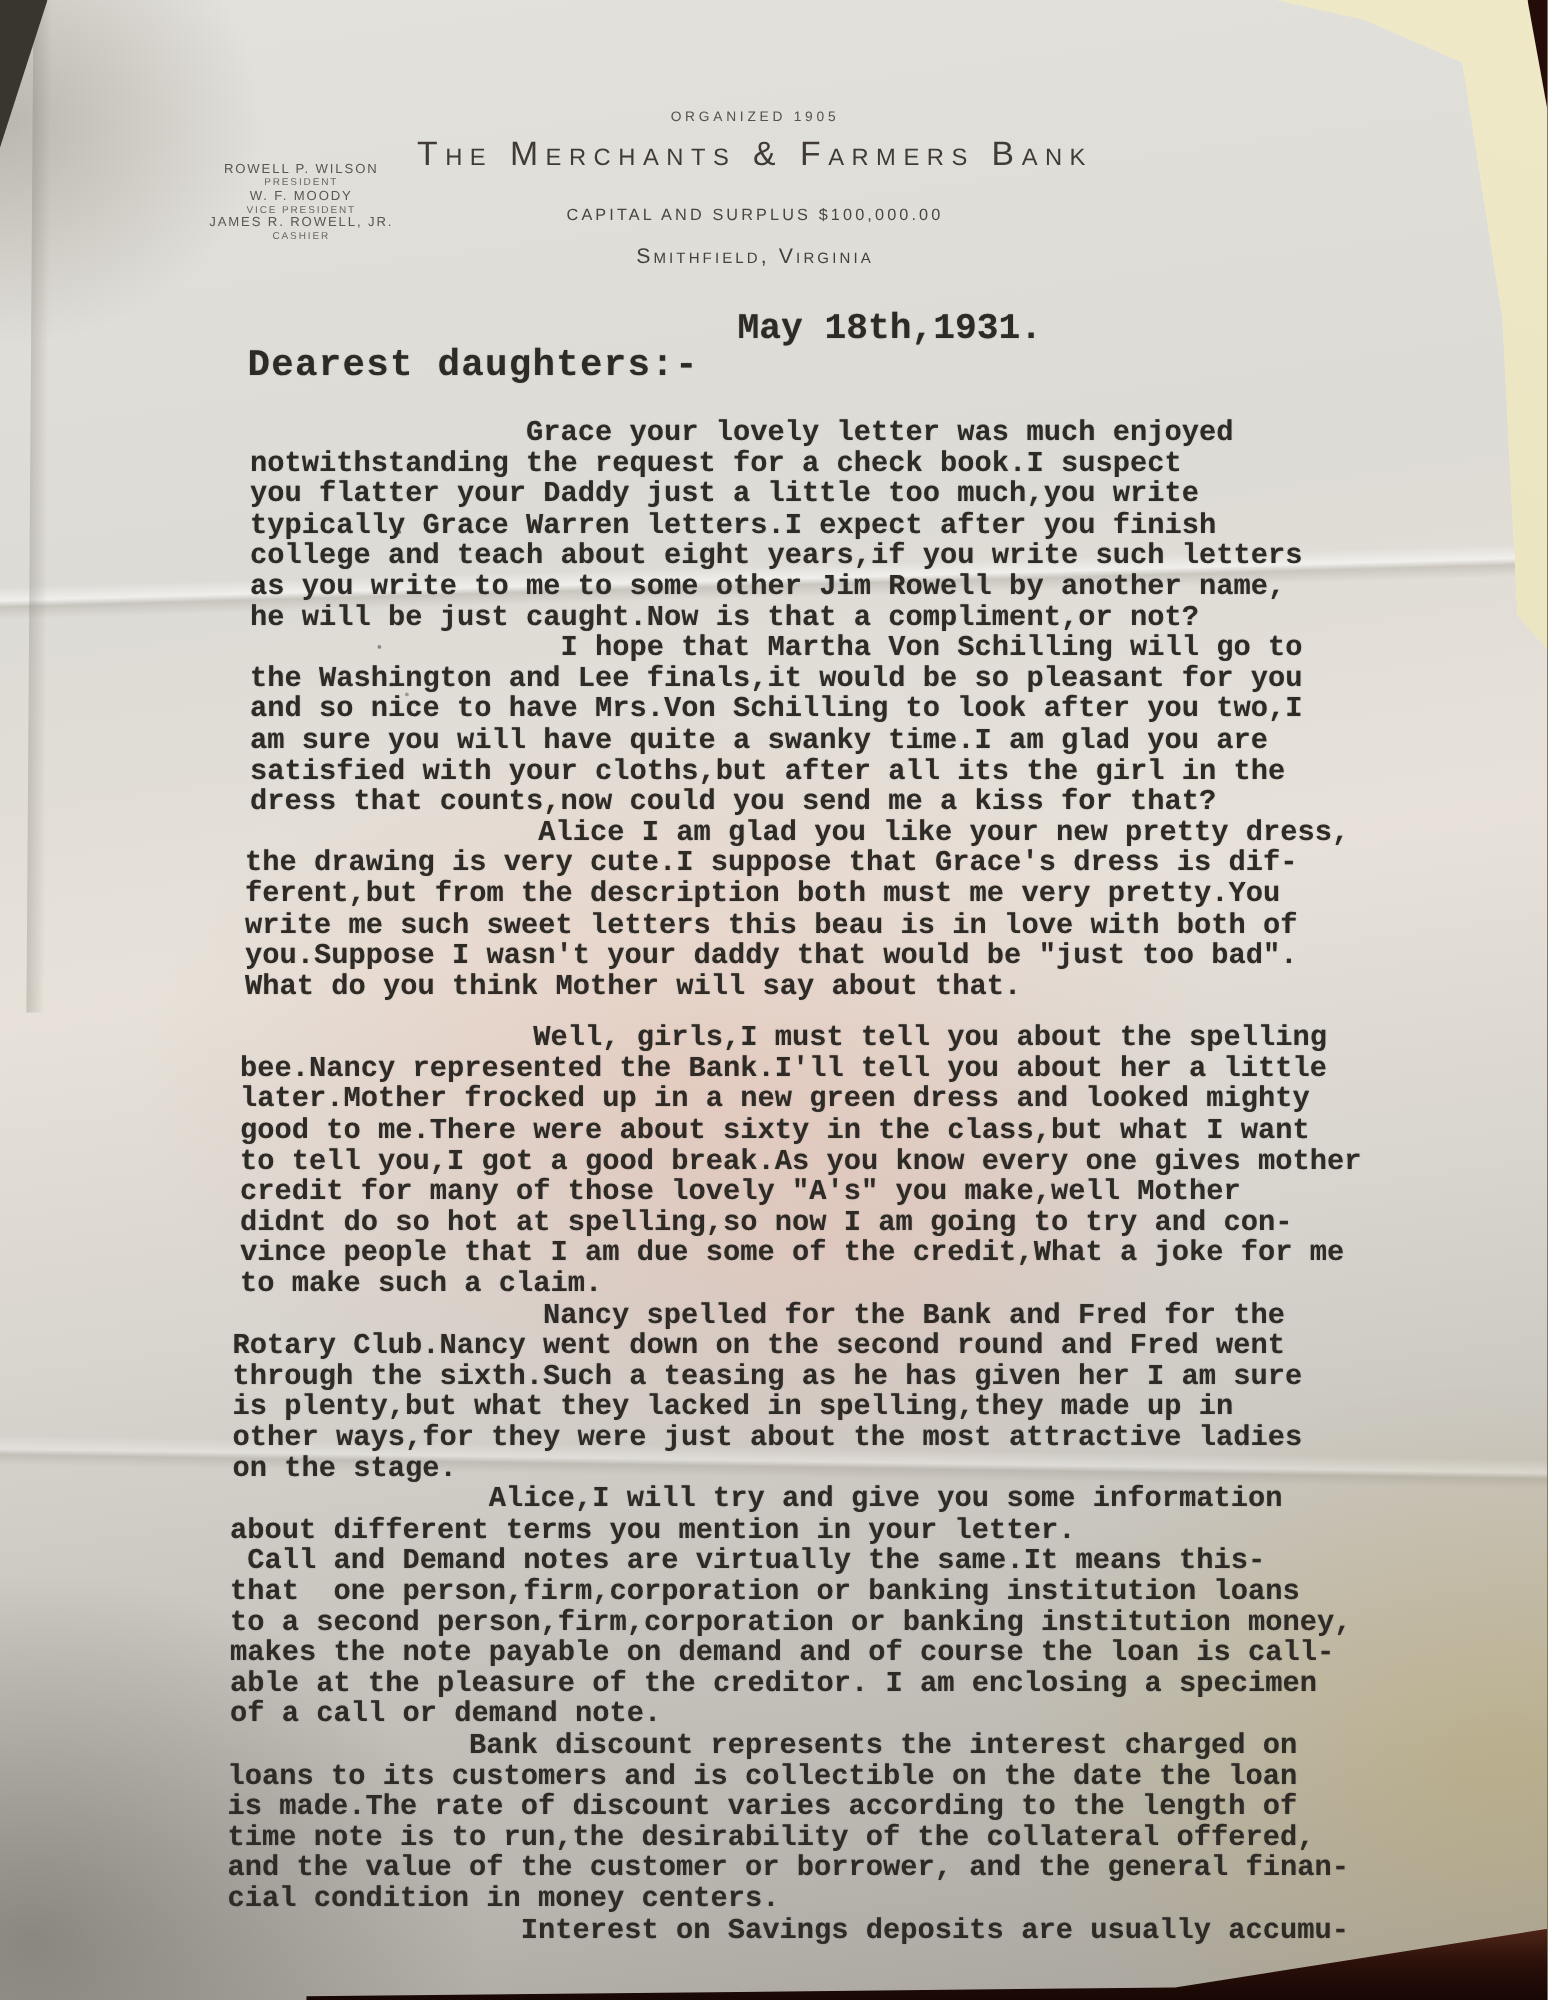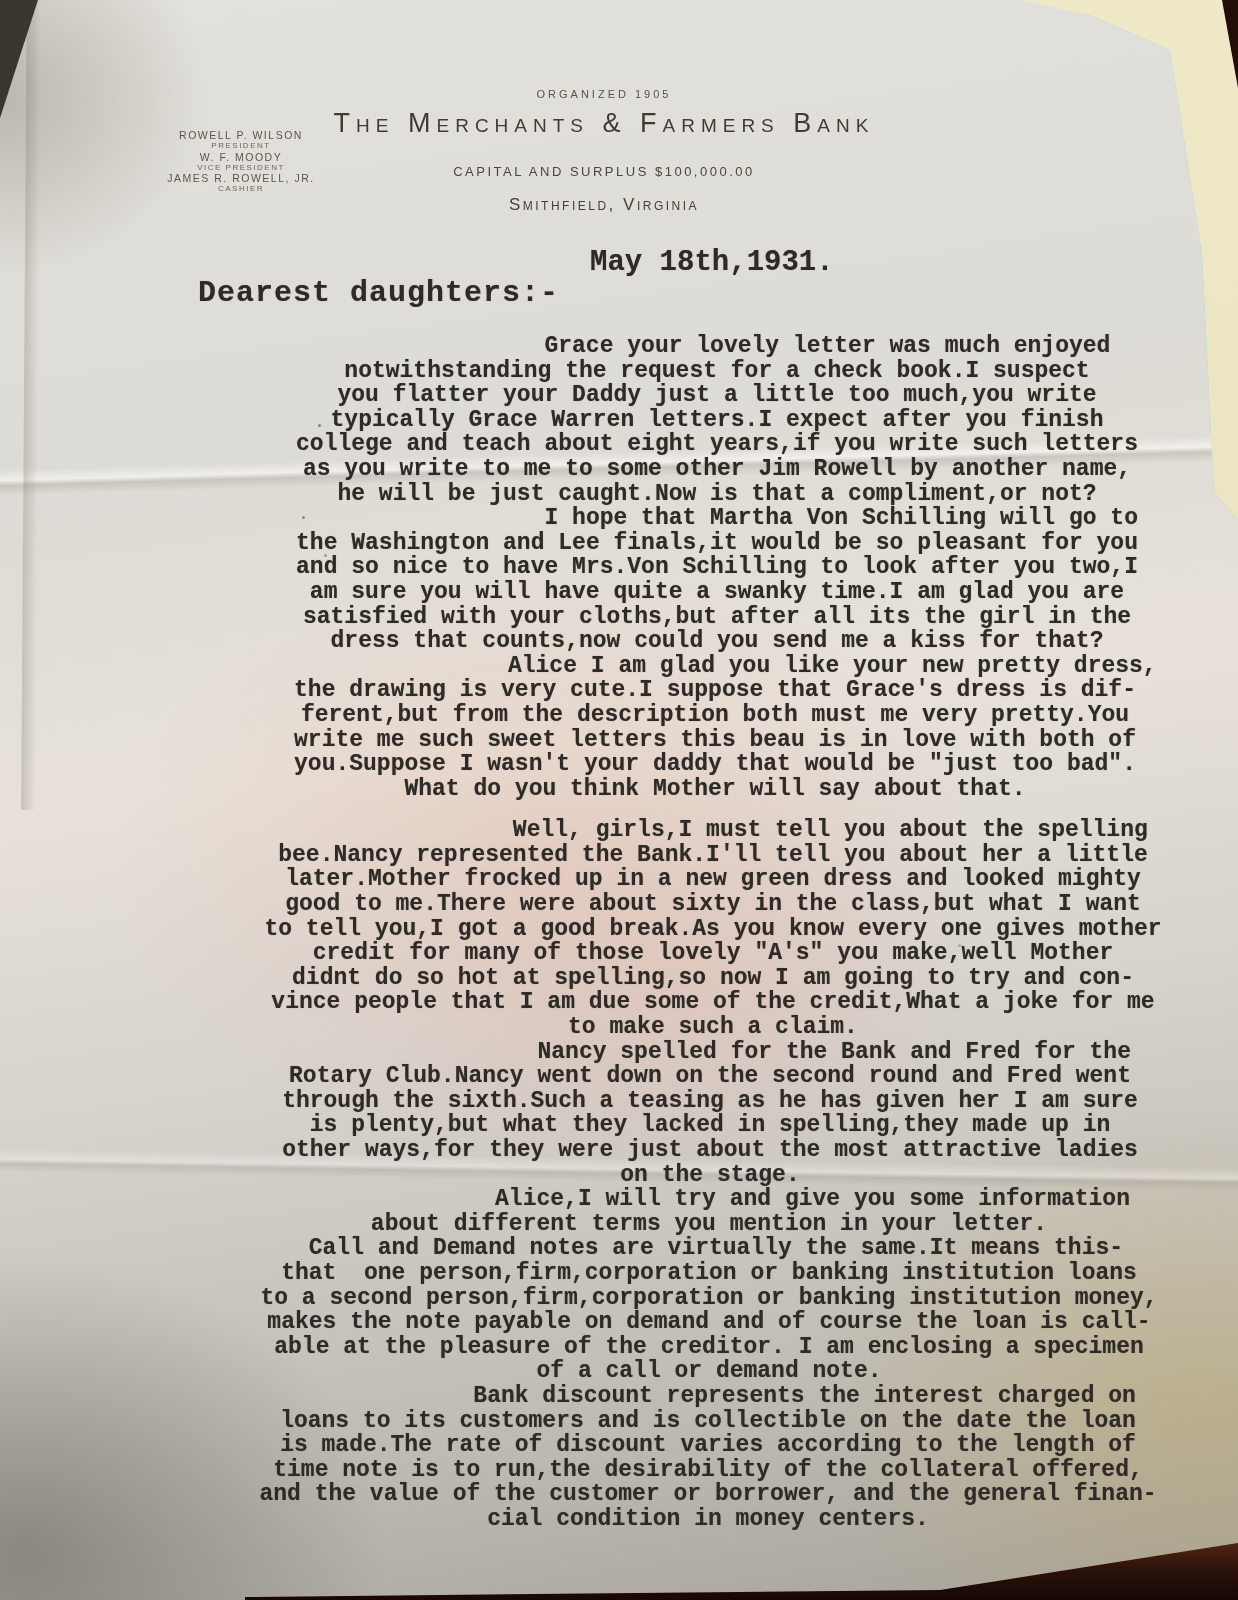--- a/index.html
+++ b/index.html
@@ -1,20 +1,20 @@
 <!DOCTYPE html>
 <html><head>
 <meta charset="utf-8">
 <style>
   html,body{margin:0;padding:0;background:#1d0a07;}
   .scene{
     position:relative;
     width:1238px;height:1600px;
     overflow:hidden;
-    background:#5eead4;
+    background:#fef9c3;
     font-family:"Liberation Sans", sans-serif;
   }
   
   .under-sheet{
     position:absolute;left:0;top:0;width:1238px;height:1600px;
     background:linear-gradient(200deg,#efe9c8 0%,#e9e2bd 40%,#ded8b4 100%);
     clip-path:polygon(1005px 0,1238px 0,1238px 520px,1214px 492px,1202px 255px,1170px 50px,1092px 16px);
   }
   
   .paper{
@@ -85,22 +85,22 @@
   
   .typed{
     font-family:"Liberation Mono","DejaVu Sans Mono",monospace;
     font-weight:700;
     color:#2e2b27;
     text-shadow:0 0 1px rgba(46,43,39,0.4);
   }
   .date-line{position:absolute;left:590px;top:246px;font-size:29px;}
   .salutation{position:absolute;left:198px;top:276px;font-size:30px;letter-spacing:1px;}
   .body-block{
-    position:absolute;left:212px;top:310px;width:1010px;
-    font-size:23px;line-height:24.6px;text-align:center;
+    position:absolute;left:200px;top:310px;width:1010px;
+    font-size:23px;line-height:24.6px;
   }
   .para{white-space:pre;margin:0;}
   .para:nth-child(1){margin-top:24px;}
   .para:nth-child(3){margin-left:-4px;}
   .para:nth-child(4){margin-left:-8px;margin-top:17px;}
   .para:nth-child(5){margin-left:-14px;}
   .para:nth-child(6){margin-left:-16px;}
   .para:nth-child(7){margin-left:-18px;}
   .para:nth-child(8){margin-left:-18px;}
 </style>
@@ -178,19 +178,20 @@
 to a second person,firm,corporation or banking institution money,
 makes the note payable on demand and of course the loan is call-
 able at the pleasure of the creditor. I am enclosing a specimen
 of a call or demand note.</p>
       <p class="para">              Bank discount represents the interest charged on
 loans to its customers and is collectible on the date the loan
 is made.The rate of discount varies according to the length of
 time note is to run,the desirability of the collateral offered,
 and the value of the customer or borrower, and the general finan-
 cial condition in money centers.</p>
+      <p class="para">                 Interest on Savings deposits are usually accumu-</p>
     </div>
   </div>
 
   <div class="dark-topleft"></div>
   <div class="dark-topright"></div>
   <div class="dark-bottom"></div>
 </div>
 
 </body></html>

